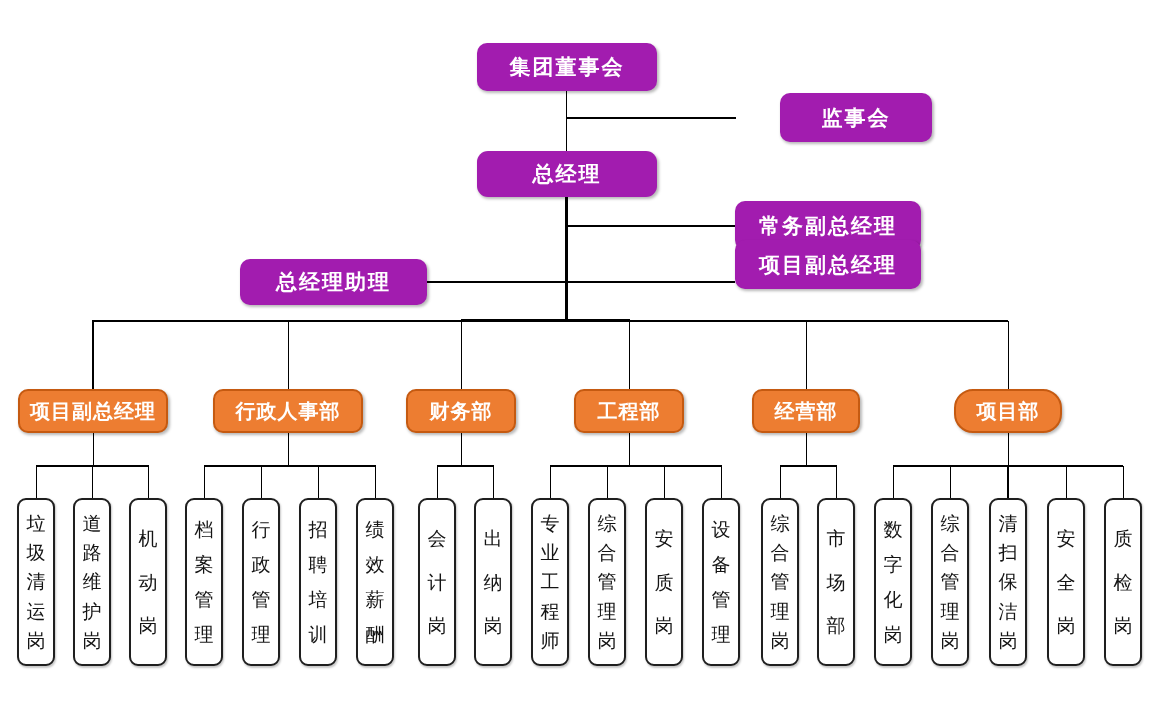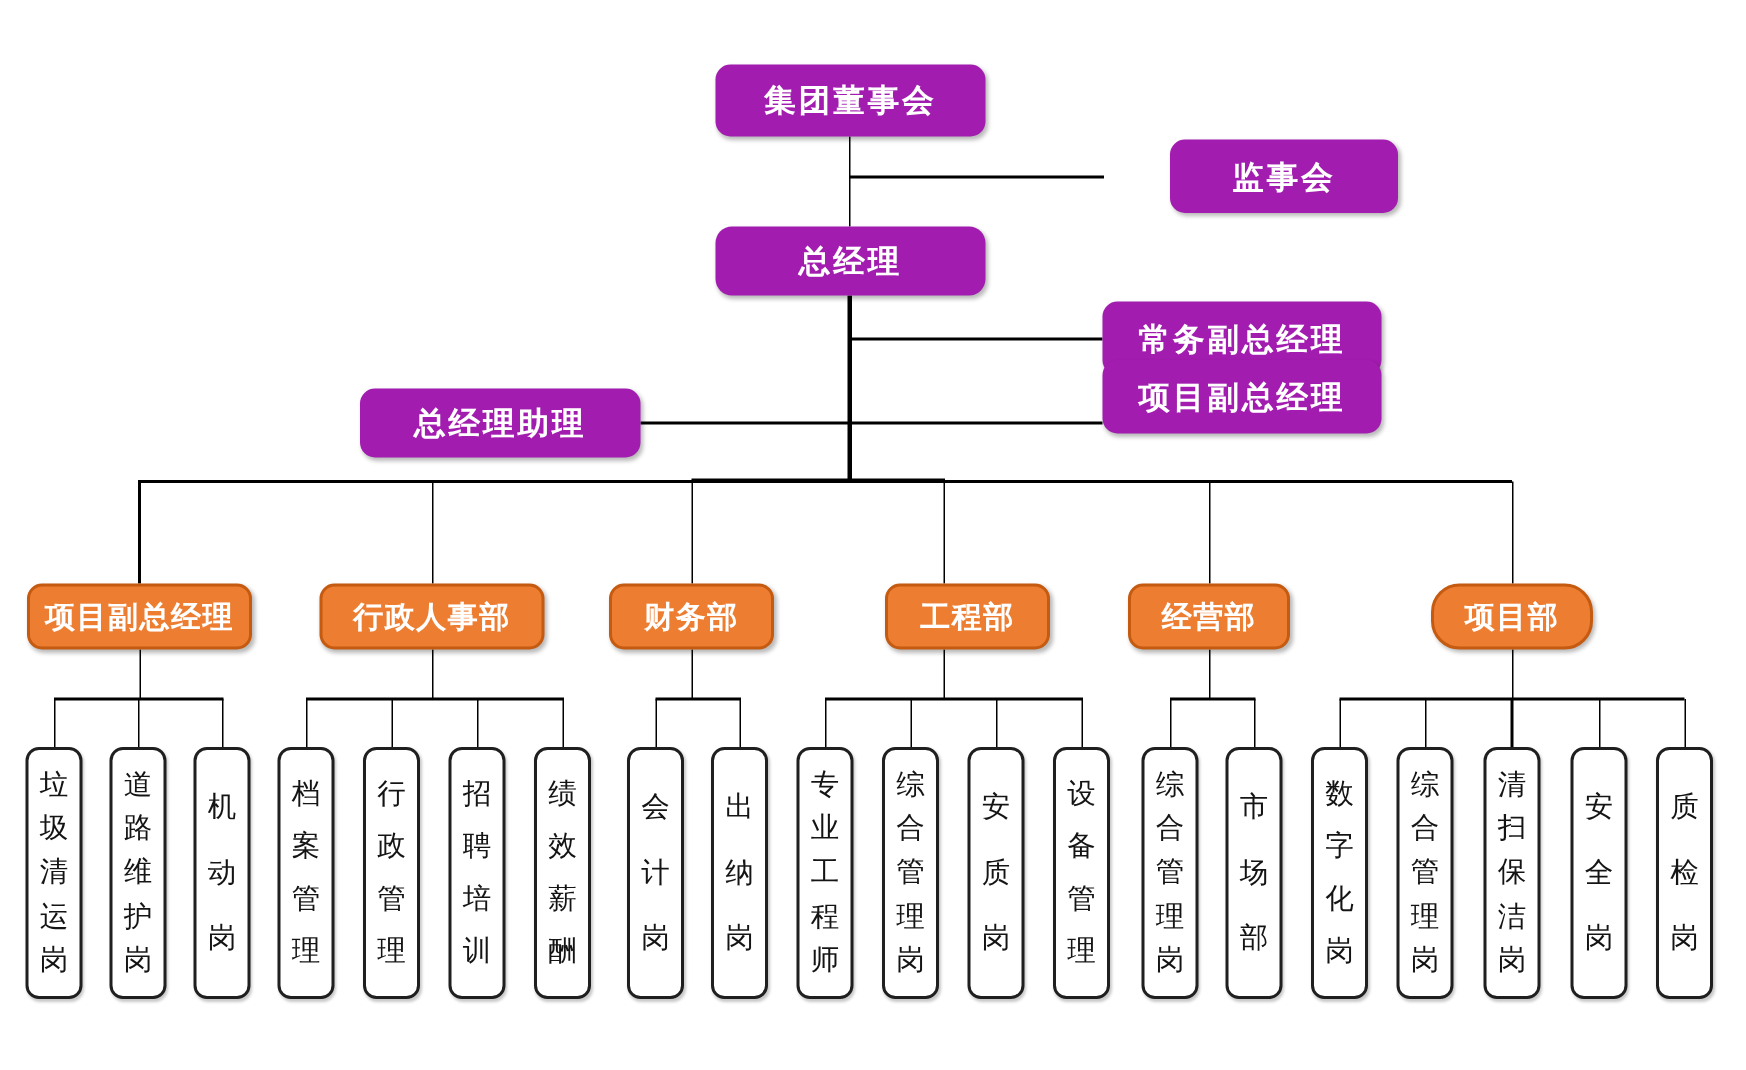--- a/index.html
+++ b/index.html
@@ -111,21 +111,21 @@
   <div class="blue" style="left:477px;top:43px;width:180px;height:48px;">集团董事会</div>
   <div class="blue" style="left:780px;top:93px;width:152px;height:49px;font-family:Liberation Mono, monospace;">监事会</div>
   <div class="blue" style="left:477px;top:151px;width:180px;height:46px;border-radius:11px;">总经理</div>
   <div class="blue" style="left:735px;top:201px;width:186px;height:49px;">常务副总经理</div>
   <div class="blue" style="left:240px;top:259px;width:187px;height:46px;">总经理助理</div>
   <div class="blue" style="left:735px;top:240px;width:186px;height:49px;font-family:Liberation Mono, monospace;">项目副总经理</div>
 
   <div class="dept" style="left:18px;width:150px;">项目副总经理</div>
   <div class="dept" style="left:213px;width:150px;">行政人事部</div>
   <div class="dept" style="left:406px;width:110px;">财务部</div>
-  <div class="dept" style="left:590px;width:110px;">工程部</div>
+  <div class="dept" style="left:574px;width:110px;">工程部</div>
   <div class="dept" style="left:752px;width:108px;">经营部</div>
   <div class="dept" style="left:954px;width:108px;border-radius:19px;">项目部</div>
 
   <div class="post" style="left:17px;">
       <span>垃</span>
       <span>圾</span>
       <span>清</span>
       <span>运</span>
       <span>岗</span>
     </div>

